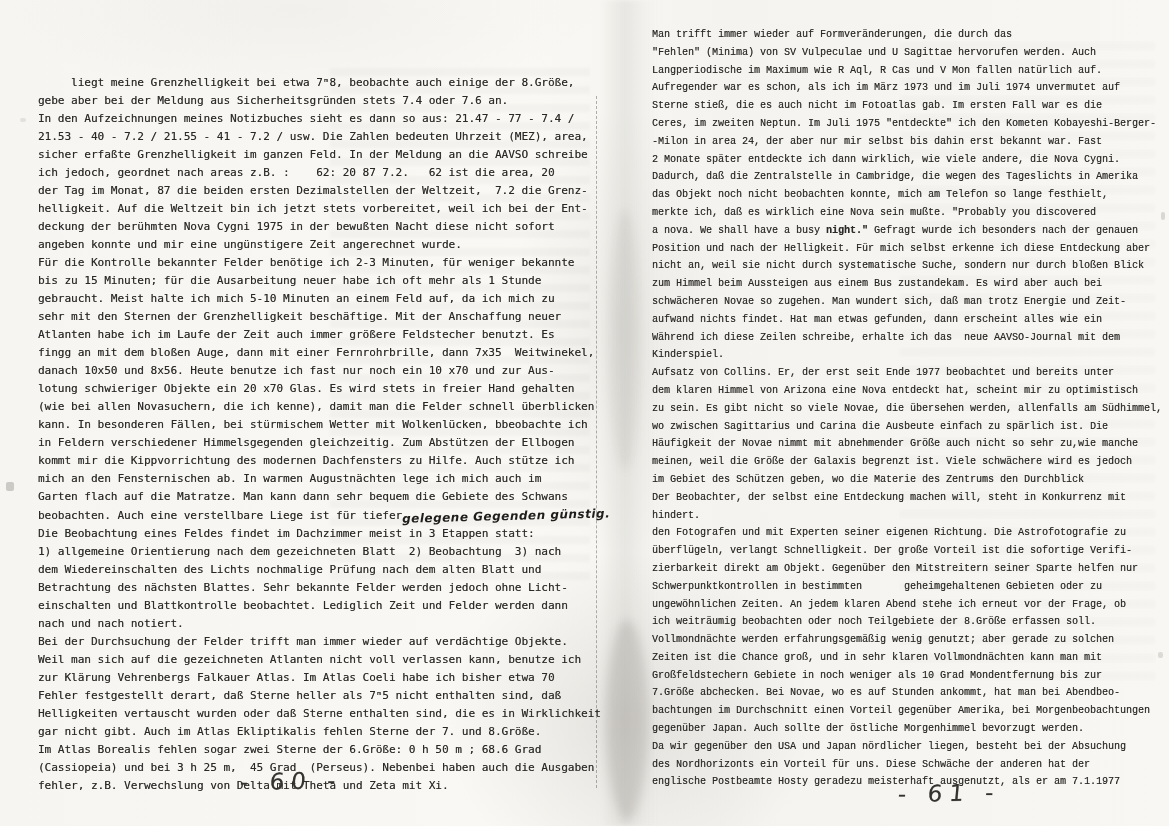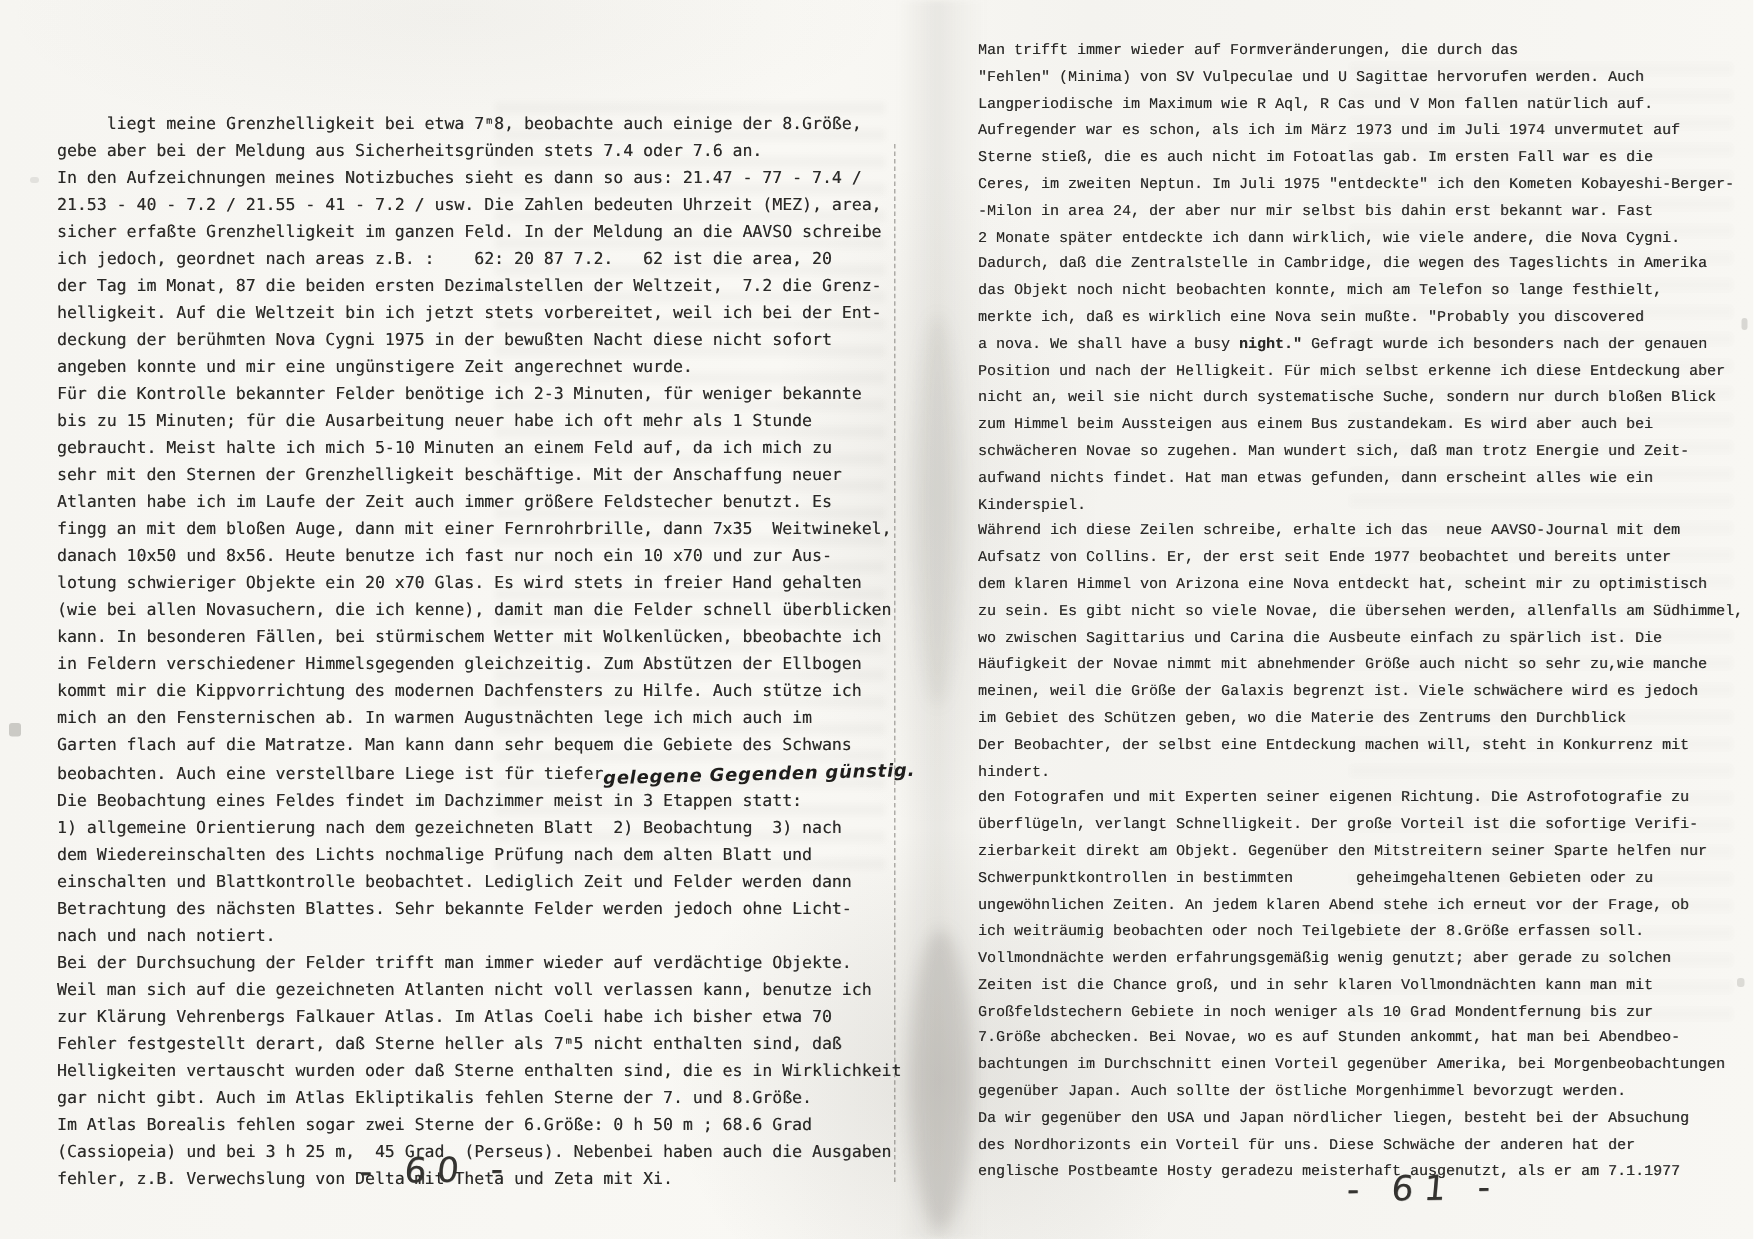--- a/index.html
+++ b/index.html
@@ -98,22 +98,22 @@
       <div class="tline">(wie bei allen Novasuchern, die ich kenne), damit man die Felder schnell überblicken</div>
       <div class="tline">kann. In besonderen Fällen, bei stürmischem Wetter mit Wolkenlücken, bbeobachte ich</div>
       <div class="tline">in Feldern verschiedener Himmelsgegenden gleichzeitig. Zum Abstützen der Ellbogen</div>
       <div class="tline">kommt mir die Kippvorrichtung des modernen Dachfensters zu Hilfe. Auch stütze ich</div>
       <div class="tline">mich an den Fensternischen ab. In warmen Augustnächten lege ich mich auch im</div>
       <div class="tline">Garten flach auf die Matratze. Man kann dann sehr bequem die Gebiete des Schwans</div>
       <div class="tline"><span>beobachten. Auch eine verstellbare Liege ist für tiefer</span><span class="hw">gelegene Gegenden günstig.</span></div>
       <div class="tline">Die Beobachtung eines Feldes findet im Dachzimmer meist in 3 Etappen statt:</div>
       <div class="tline">1) allgemeine Orientierung nach dem gezeichneten Blatt  2) Beobachtung  3) nach</div>
       <div class="tline">dem Wiedereinschalten des Lichts nochmalige Prüfung nach dem alten Blatt und</div>
+      <div class="tline">Betrachtung des nächsten Blattes. Sehr bekannte Felder werden jedoch ohne Licht-</div>
       <div class="tline">einschalten und Blattkontrolle beobachtet. Lediglich Zeit und Felder werden dann</div>
-      <div class="tline">Betrachtung des nächsten Blattes. Sehr bekannte Felder werden jedoch ohne Licht-</div>
       <div class="tline">nach und nach notiert.</div>
       <div class="tline">Bei der Durchsuchung der Felder trifft man immer wieder auf verdächtige Objekte.</div>
       <div class="tline">Weil man sich auf die gezeichneten Atlanten nicht voll verlassen kann, benutze ich</div>
       <div class="tline">zur Klärung Vehrenbergs Falkauer Atlas. Im Atlas Coeli habe ich bisher etwa 70</div>
       <div class="tline">Fehler festgestellt derart, daß Sterne heller als 7ᵐ5 nicht enthalten sind, daß</div>
       <div class="tline">Helligkeiten vertauscht wurden oder daß Sterne enthalten sind, die es in Wirklichkeit</div>
       <div class="tline">gar nicht gibt. Auch im Atlas Ekliptikalis fehlen Sterne der 7. und 8.Größe.</div>
       <div class="tline">Im Atlas Borealis fehlen sogar zwei Sterne der 6.Größe: 0 h 50 m ; 68.6 Grad</div>
       <div class="tline">(Cassiopeia) und bei 3 h 25 m,  45 Grad  (Perseus). Nebenbei haben auch die Ausgaben</div>
       <div class="tline">fehler, z.B. Verwechslung von Delta mit Theta und Zeta mit Xi.</div>
@@ -132,22 +132,22 @@
       <div class="tline">2 Monate später entdeckte ich dann wirklich, wie viele andere, die Nova Cygni.</div>
       <div class="tline">Dadurch, daß die Zentralstelle in Cambridge, die wegen des Tageslichts in Amerika</div>
       <div class="tline">das Objekt noch nicht beobachten konnte, mich am Telefon so lange festhielt,</div>
       <div class="tline">merkte ich, daß es wirklich eine Nova sein mußte. "Probably you discovered</div>
       <div class="tline"><span>a nova. We shall have a busy </span><span class="bold">night."</span><span> Gefragt wurde ich besonders nach der genauen</span></div>
       <div class="tline">Position und nach der Helligkeit. Für mich selbst erkenne ich diese Entdeckung aber</div>
       <div class="tline">nicht an, weil sie nicht durch systematische Suche, sondern nur durch bloßen Blick</div>
       <div class="tline">zum Himmel beim Aussteigen aus einem Bus zustandekam. Es wird aber auch bei</div>
       <div class="tline">schwächeren Novae so zugehen. Man wundert sich, daß man trotz Energie und Zeit-</div>
       <div class="tline">aufwand nichts findet. Hat man etwas gefunden, dann erscheint alles wie ein</div>
+      <div class="tline">Während ich diese Zeilen schreibe, erhalte ich das  neue AAVSO-Journal mit dem</div>
       <div class="tline">Kinderspiel.</div>
-      <div class="tline">Während ich diese Zeilen schreibe, erhalte ich das  neue AAVSO-Journal mit dem</div>
       <div class="tline">Aufsatz von Collins. Er, der erst seit Ende 1977 beobachtet und bereits unter</div>
       <div class="tline">dem klaren Himmel von Arizona eine Nova entdeckt hat, scheint mir zu optimistisch</div>
       <div class="tline">zu sein. Es gibt nicht so viele Novae, die übersehen werden, allenfalls am Südhimmel,</div>
       <div class="tline">wo zwischen Sagittarius und Carina die Ausbeute einfach zu spärlich ist. Die</div>
       <div class="tline">Häufigkeit der Novae nimmt mit abnehmender Größe auch nicht so sehr zu,wie manche</div>
       <div class="tline">meinen, weil die Größe der Galaxis begrenzt ist. Viele schwächere wird es jedoch</div>
       <div class="tline">im Gebiet des Schützen geben, wo die Materie des Zentrums den Durchblick</div>
       <div class="tline">Der Beobachter, der selbst eine Entdeckung machen will, steht in Konkurrenz mit</div>
       <div class="tline">hindert.</div>
       <div class="tline">den Fotografen und mit Experten seiner eigenen Richtung. Die Astrofotografie zu</div>

